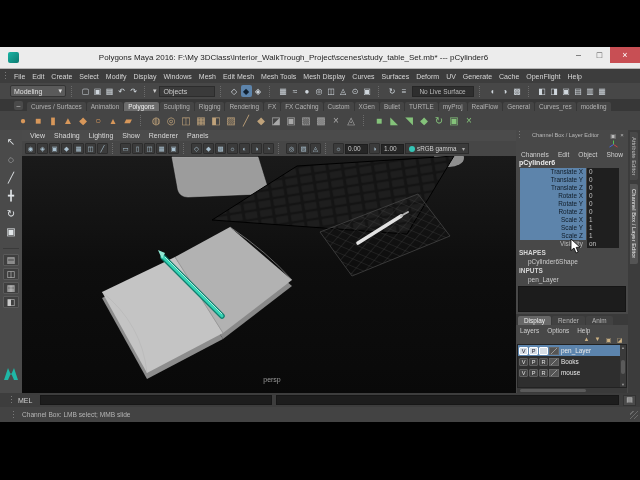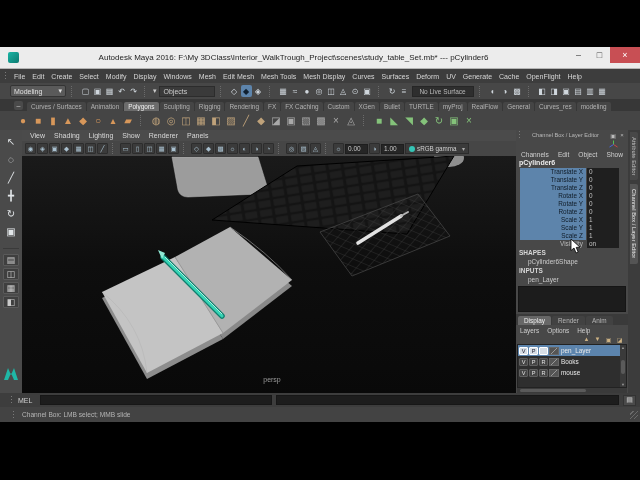--- a/index.html
+++ b/index.html
@@ -145,21 +145,21 @@
 
   .cursor { position:absolute; left:570px; top:239px; z-index:50; pointer-events:none; }
 </style>
 </head>
 <body>
 
 <div id="root">
 
   <div class="abs titlebar">
     <div class="maya-app-icon"></div>
-    <div class="title-text">Autodesk Maya 2016: F:\My 3DClass\Interior_WalkTrough_Project\scenes\study_table_Set.mb*   ---   pCylinder6</div>
+    <div class="title-text">Polygons Maya 2016: F:\My 3DClass\Interior_WalkTrough_Project\scenes\study_table_Set.mb*   ---   pCylinder6</div>
     <div class="win-controls">
       <div class="win-btn">–</div>
       <div class="win-btn">□</div>
       <div class="win-btn win-close">×</div>
     </div>
   </div>
 
   <div class="abs menubar">
     <span class="drag-handle"></span>
 

